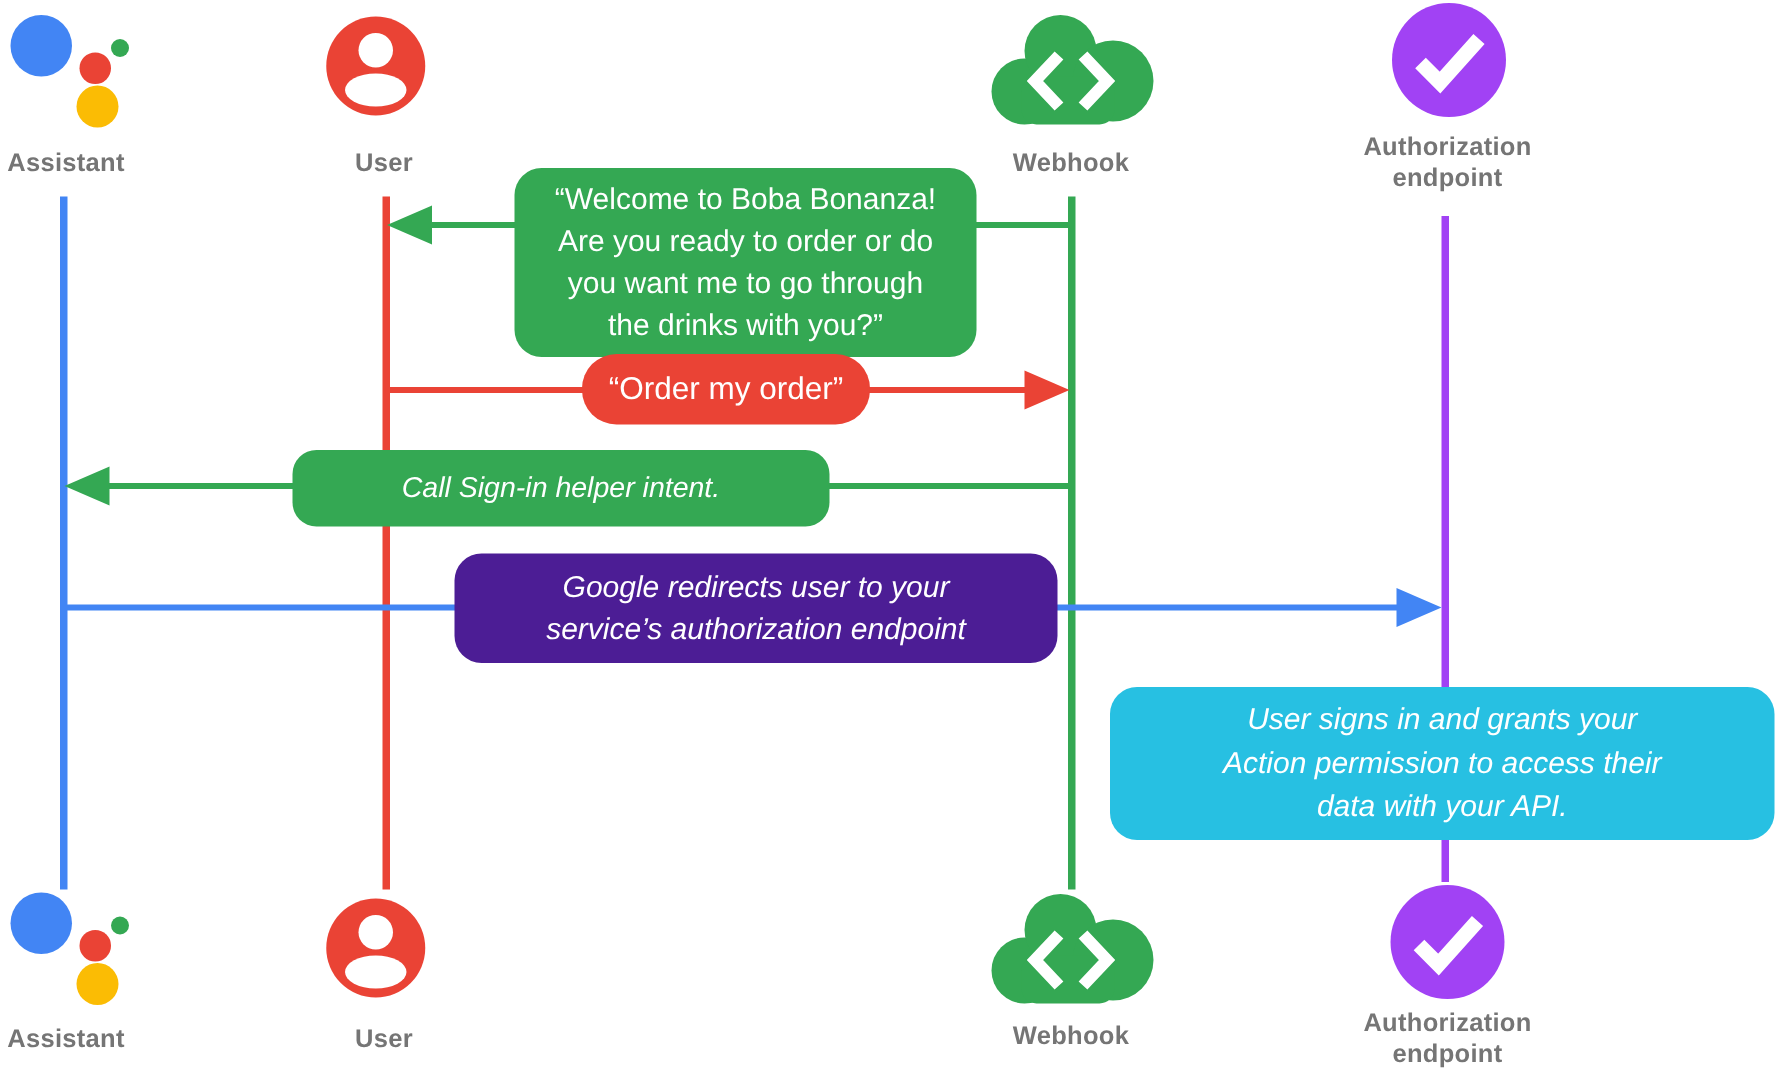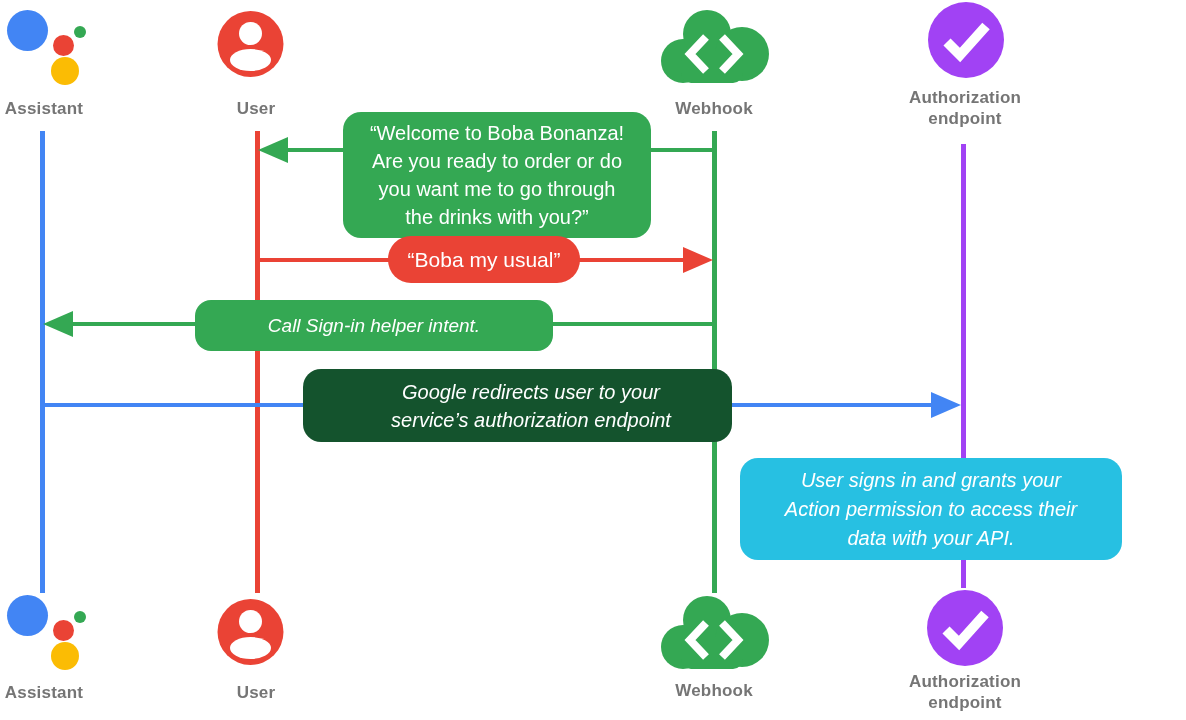--- a/index.html
+++ b/index.html
@@ -46,28 +46,28 @@
   <div class="head left" style="left:43px; top:311px; color:#34A853;"></div>
 
   <div class="hline" style="left:42px; top:403px; width:892px; background:#4285F4;"></div>
   <div class="head right" style="left:931px; top:392px; color:#4285F4;"></div>
 
   <div class="bubble sans" style="left:343px; top:88px; width:292px; height:126px; background:#34A853; font-size:20px; line-height:28px; padding:0 8px;margin-top:24px;">“Welcome to Boba Bonanza!
 Are you ready to order or do
 you want me to go through
 the drinks with you?”</div>
 
-  <div class="bubble sans" style="left:388px; top:236px; width:192px; height:47px; background:#EA4335; font-size:21px; border-radius:23px;">“Boba my usual”</div>
+  <div class="bubble sans" style="left:388px; top:236px; width:192px; height:47px; background:#EA4335; font-size:21px; border-radius:23px;">“Order my order”</div>
 
   <div class="bubble mono" style="left:195px; top:300px; width:358px; height:51px; background:#34A853; font-size:19px; border-radius:16px;">Call Sign-in helper intent.</div>
 
-  <div class="bubble mono" style="left:303px; top:369px; width:402px; height:73px; background:#14532d; font-size:20px; line-height:28px;padding-left:27px;">Google redirects user to your
+  <div class="bubble mono" style="left:303px; top:369px; width:402px; height:73px; background:#4c1d95; font-size:20px; line-height:28px;">Google redirects user to your
 service’s authorization endpoint</div>
 
-  <div class="bubble mono" style="left:740px; top:458px; width:382px; height:102px; background:#27C0E2; font-size:20px; line-height:29px;">User signs in and grants your
+  <div class="bubble mono" style="left:740px; top:458px; width:443px; height:102px; background:#27C0E2; font-size:20px; line-height:29px;">User signs in and grants your
 Action permission to access their
 data with your API.</div>
 
   <div class="icon-box" style="left:5px; top:8px; width:90px; height:80px;">
     <div class="circ" style="left:2px; top:2px; width:41px; height:41px; background:#4285F4;"></div>
     <div class="circ" style="left:69px; top:18px; width:12px; height:12px; background:#34A853;"></div>
     <div class="circ" style="left:48px; top:27px; width:21px; height:21px; background:#EA4335;"></div>
     <div class="circ" style="left:46px; top:49px; width:28px; height:28px; background:#FBBC04;"></div>
   </div>
 

